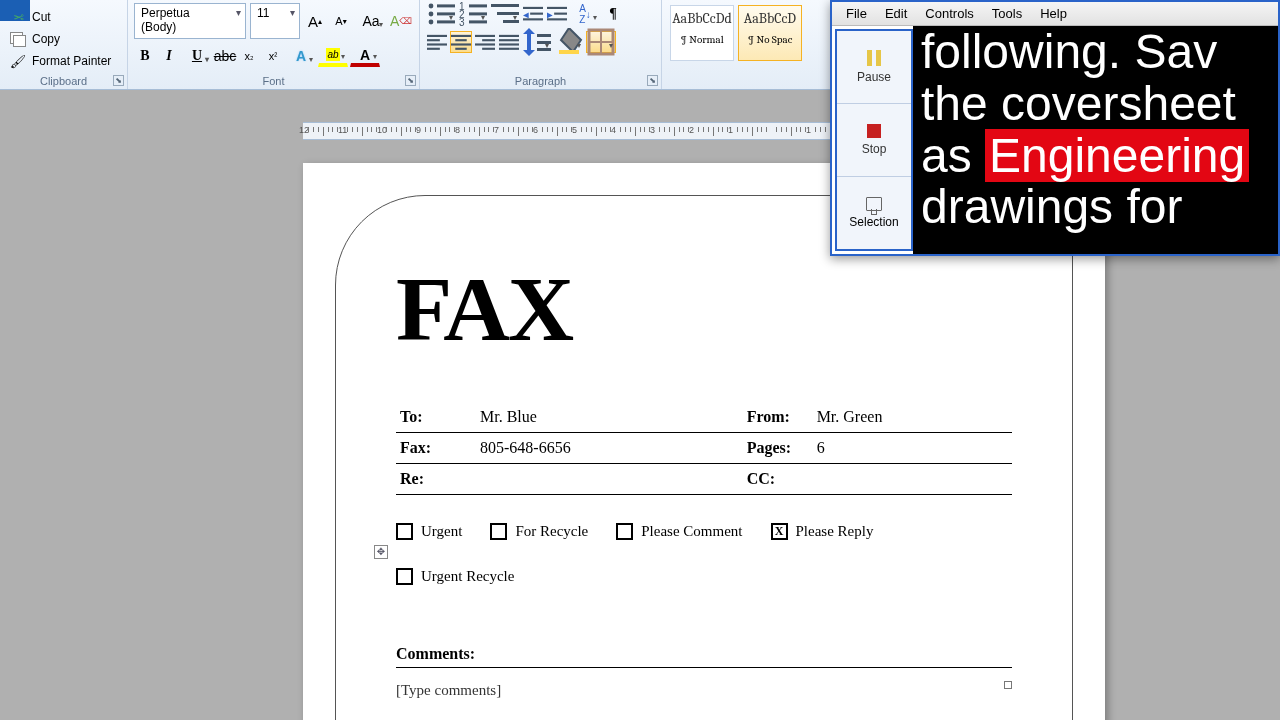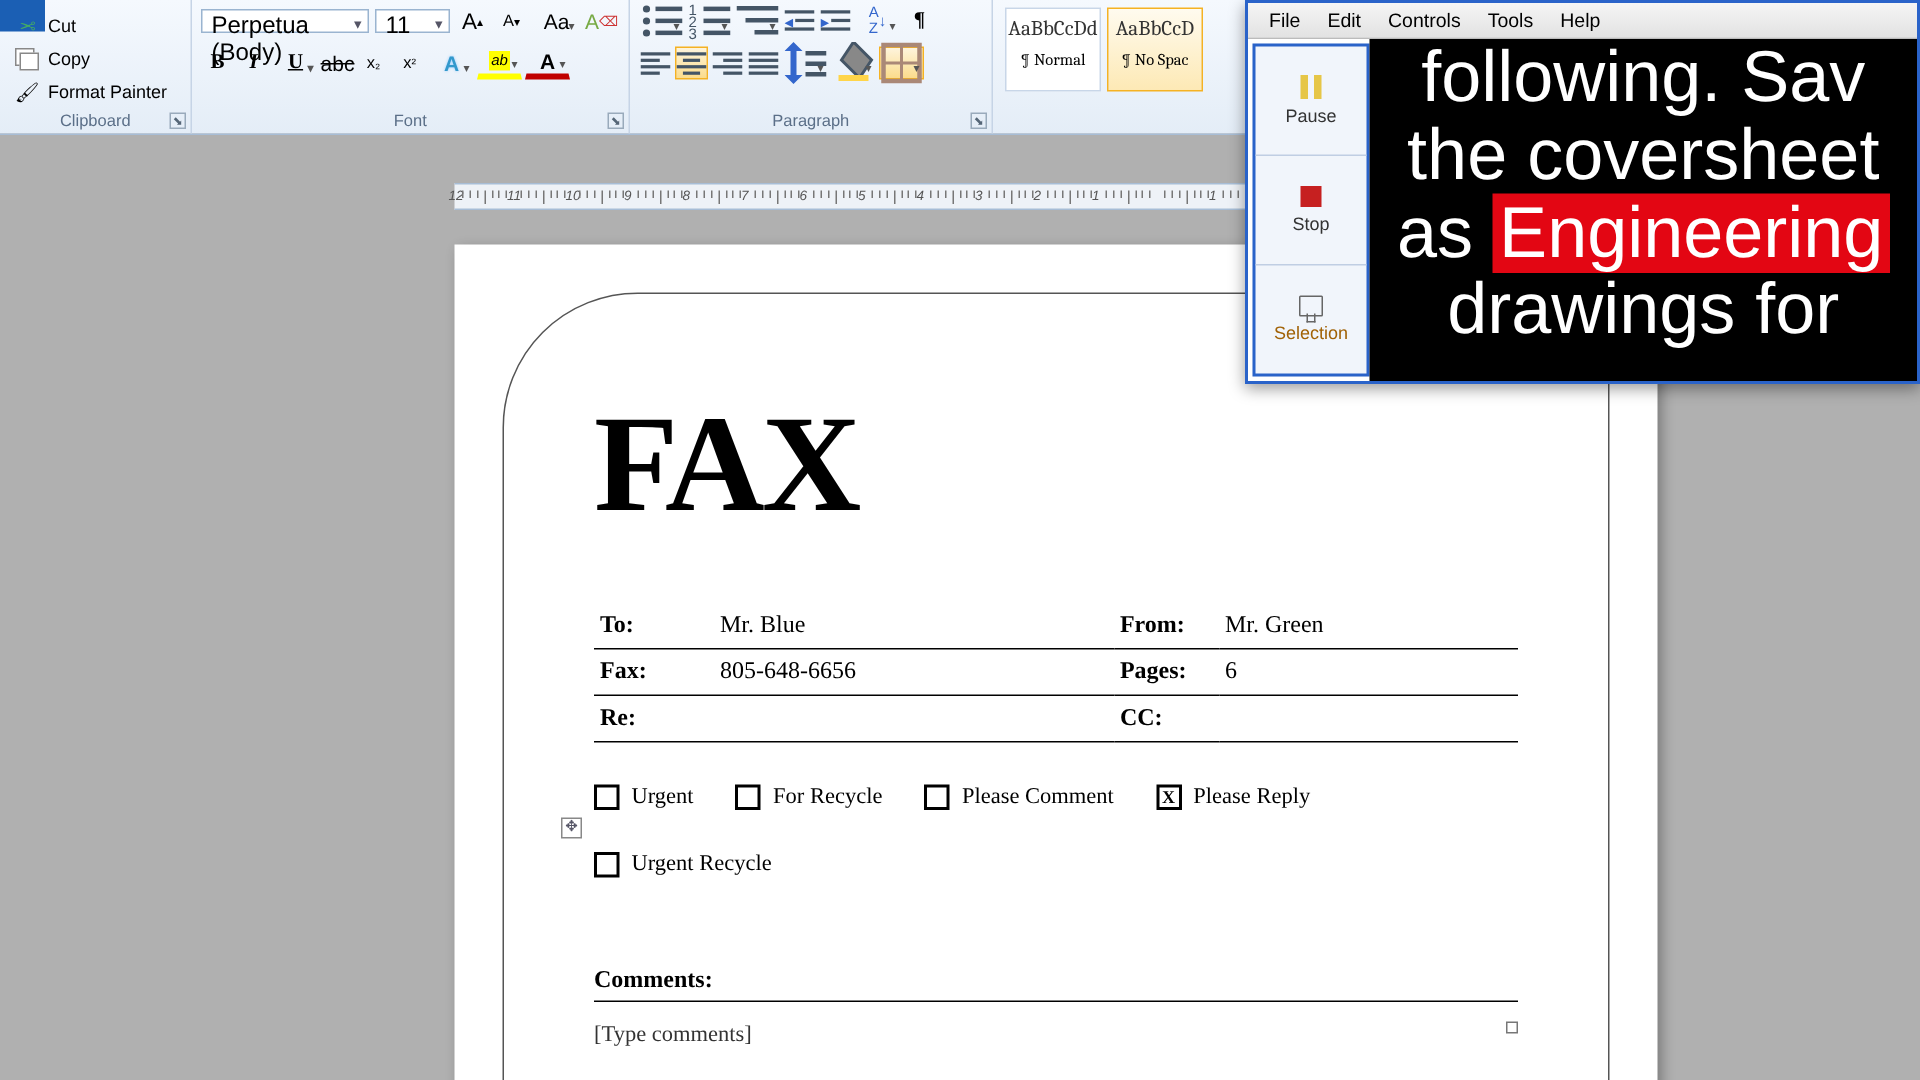--- a/index.html
+++ b/index.html
@@ -21,21 +21,21 @@
 .clip-col { display: flex; gap: 6px; } 
 .clip-items { display: flex; flex-direction: column; gap: 2px; padding-top: 4px; }
 .clip-item { display: flex; align-items: center; gap: 6px; font-size: 12px; padding: 2px 4px; }
 .ico { width: 16px; height: 16px; display: inline-flex; align-items: center; justify-content: center; }
 .scissors::before { content: "✂"; font-size: 13px; color: #4a6; transform: scaleX(-1); }
 .copy-ico { width: 14px; height: 12px; background: #fff; border: 1px solid #888; box-shadow: -3px -3px 0 -1px #fff, -3px -3px 0 0 #888; margin-left: 3px; margin-top: 3px; }
 .brush::before { content: "🖌"; font-size: 13px; filter: grayscale(0.3); }
 
 
 .font-row1 { display: flex; gap: 4px; align-items: center; margin-bottom: 6px; }
-.combo { background: #fff; border: 1px solid #9ab4d0; height: 16px; font-size: 16px; padding: 2px 26px 2px 6px; min-width: 50px; position: relative; }
+.combo { background: #fff; border: 1px solid #9ab4d0; height: 36px; font-size: 12px; padding: 2px 26px 2px 6px; min-width: 50px; position: relative; }
 .combo::after { content: "▾"; position: absolute; right: 4px; top: 3px; font-size: 10px; color: #556; }
 .font-name { width: 112px; }
 .size { width: 34px; }
 .ib { width: 22px; height: 22px; display: inline-flex; align-items: center; justify-content: center; font-size: 14px; border: 1px solid transparent; }
 .ib.dd { width: 30px; position: relative; }
 .ib.dd::after { content: "▾"; font-size: 8px; color: #555; position: absolute; right: 2px; bottom: 2px; }
 .font-row2 { display: flex; gap: 2px; align-items: center; }
 .bold { font-weight: 900; font-family: "Times New Roman"; }
 .italic { font-style: italic; font-family: "Times New Roman"; font-weight: bold; }
 .under { text-decoration: underline; font-family: "Times New Roman"; font-weight: bold; }
@@ -57,48 +57,48 @@
 
 .style-box { width: 64px; height: 56px; border: 1px solid #c8d6e8; background: #fff; margin: 2px; text-align: center; padding-top: 4px; font-family: Cambria; }
 .style-box .prev { font-size: 14px; color: #333; }
 .style-box .nm { font-size: 11px; margin-top: 6px; }
 .style-box.ns { border-color: #f5b223; background: linear-gradient(#fffbef,#fde9b5); }
 .styles { display: flex; }
 
 
 .ruler { position: absolute; top: 122px; left: 303px; right: 0; height: 18px; background: #eef2f7; border-top: 1px solid #a7bdd6; border-bottom: 1px solid #a7bdd6; font-size: 9px; color: #555; }
 .ruler-inner { position: relative; height: 100%; }
-.rn { position: absolute; top: 2px; font-style: italic; }
+.rn { position: absolute; top: 2px; }
 .tick { position: absolute; top: 4px; width: 1px; height: 9px; background: #777; }
 
 
 .page-area { position: absolute; top: 145px; left: 0; right: 0; bottom: 0; overflow: hidden; }
 .page { position: absolute; left: 303px; top: 18px; width: 802px; min-height: 900px; background: #fff; box-shadow: 3px 3px 8px rgba(0,0,0,0.3); }
 .fax-frame { position: absolute; left: 32px; top: 32px; right: 32px; bottom: 0; border: 1px solid #555; border-top-left-radius: 90px; padding: 60px 60px 0 60px; }
 .fax-hdr { font-family: Perpetua, Georgia, serif; font-size: 92px; font-weight: 700; letter-spacing: -2px; margin-bottom: 40px; }
 .fld-tbl { width: 100%; border-collapse: collapse; font-family: Perpetua, Georgia, serif; font-size: 16px; }
 .fld-tbl td { border-bottom: 1.5px solid #000; padding: 6px 4px; vertical-align: bottom; }
 .fld-tbl .lab { font-weight: 700; width: 80px; }
 .fld-tbl .lab2 { font-weight: 700; width: 70px; }
 .opts { display: flex; gap: 28px; margin-top: 28px; font-family: Perpetua, Georgia, serif; font-size: 15px; align-items: center; flex-wrap: wrap; }
 .opt { display: flex; align-items: center; gap: 8px; }
 .cb { width: 17px; height: 17px; border: 2px solid #000; display: inline-flex; align-items: center; justify-content: center; font-size: 12px; font-weight: bold; }
 .table-handle { position: absolute; width: 14px; height: 14px; border: 1px solid #888; background: #fff; font-size: 10px; text-align: center; line-height: 12px; color: #556; }
 .comments-hdr { font-family: Perpetua, Georgia, serif; font-weight: 700; font-size: 16px; border-bottom: 1.5px solid #000; margin-top: 60px; padding-bottom: 4px; }
 .comments-body { font-family: Perpetua, Georgia, serif; font-size: 15px; margin-top: 14px; color: #333; }
 .endmark { float: right; width: 8px; height: 8px; border: 1px solid #777; margin-top: -18px; }
 
 
-.ov { position: absolute; top: 0; right: 0; width: 450px; height: 256px; background: #fff; border: 2px solid #2a63c9; box-shadow: 0 3px 10px rgba(0,0,0,0.4); text-align: center; }
+.ov { position: absolute; top: 0; right: 0; width: 450px; height: 256px; background: #fff; border: 2px solid #2a63c9; box-shadow: 0 3px 10px rgba(0,0,0,0.4); }
 .ov-menu { height: 24px; background: linear-gradient(#f5f5f5,#e2e2e2); border-bottom: 1px solid #bbb; display: flex; align-items: center; padding: 0 6px; font-size: 13px; gap: 2px; }
 .ov-menu span { padding: 2px 8px; cursor: pointer; }
 .ov-body { display: flex; height: calc(100% - 24px); }
 .ov-ctrl { width: 78px; border: 2px solid #2a63c9; margin: 3px 0 3px 3px; background: #f1f5fb; display: flex; flex-direction: column; }
 .ov-btn { flex: 1; display: flex; flex-direction: column; align-items: center; justify-content: center; border-bottom: 1px solid #c0cee3; font-size: 12px; color: #333; gap: 4px; }
-.ov-btn:last-child { border-bottom: none; color: #a16207; }
+.ov-btn:last-child { border-bottom: none; color: #000000; }
 .play-ico { width: 0; height: 0; border-left: 14px solid #333; border-top: 9px solid transparent; border-bottom: 9px solid transparent; }
 .pause-ico { display: flex; gap: 4px; }
 .pause-ico i { width: 5px; height: 16px; background: #e6c647; }
 .stop-ico { width: 14px; height: 14px; background: #c62020; }
 .sel-ico { width: 16px; height: 14px; border: 1.5px solid #666; border-radius: 1px; position: relative; }
 .sel-ico::after { content: ""; position: absolute; left: 4px; right: 4px; bottom: -5px; height: 5px; border-left: 1.5px solid #666; border-right: 1.5px solid #666; border-bottom: 1.5px solid #666; }
 .ov-text { flex: 1; background: #000; color: #fff; font-family: Arial, sans-serif; font-size: 48px; line-height: 1.08; padding: 0 8px; overflow: hidden; font-weight: 400; }
 .ov-text .h { background: #e30613; padding: 0 4px; }
 </style>
 </head>

